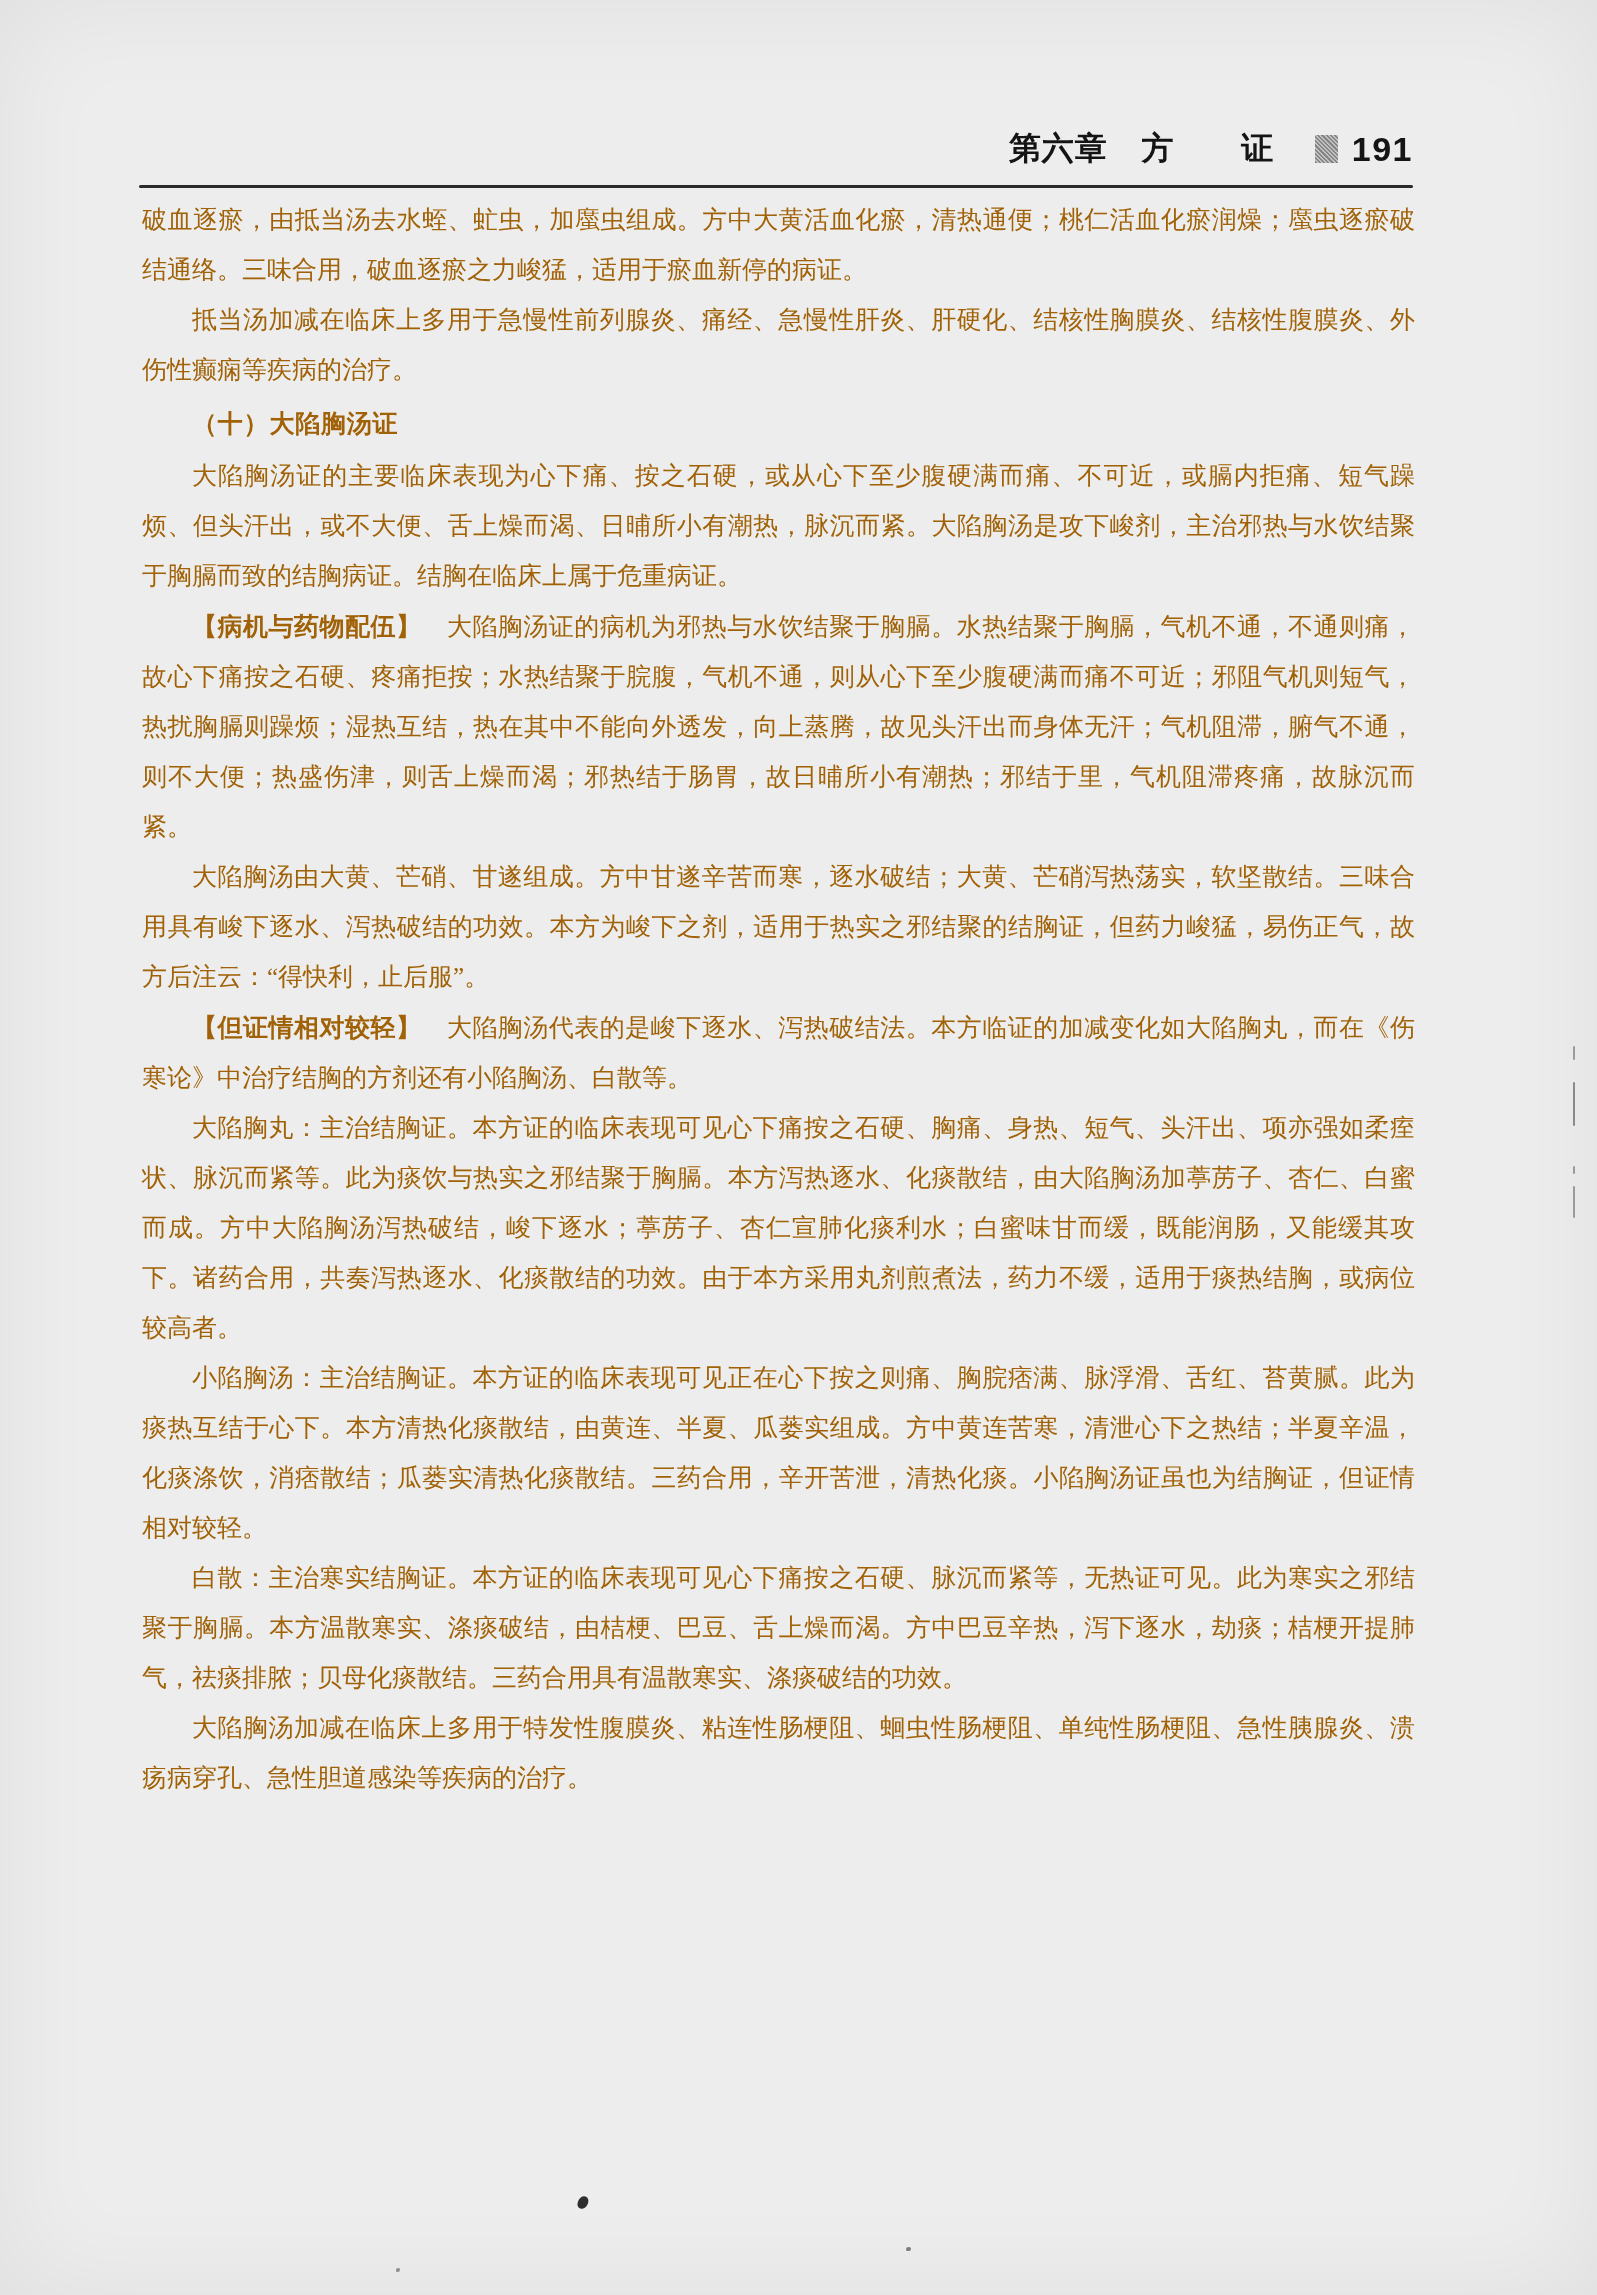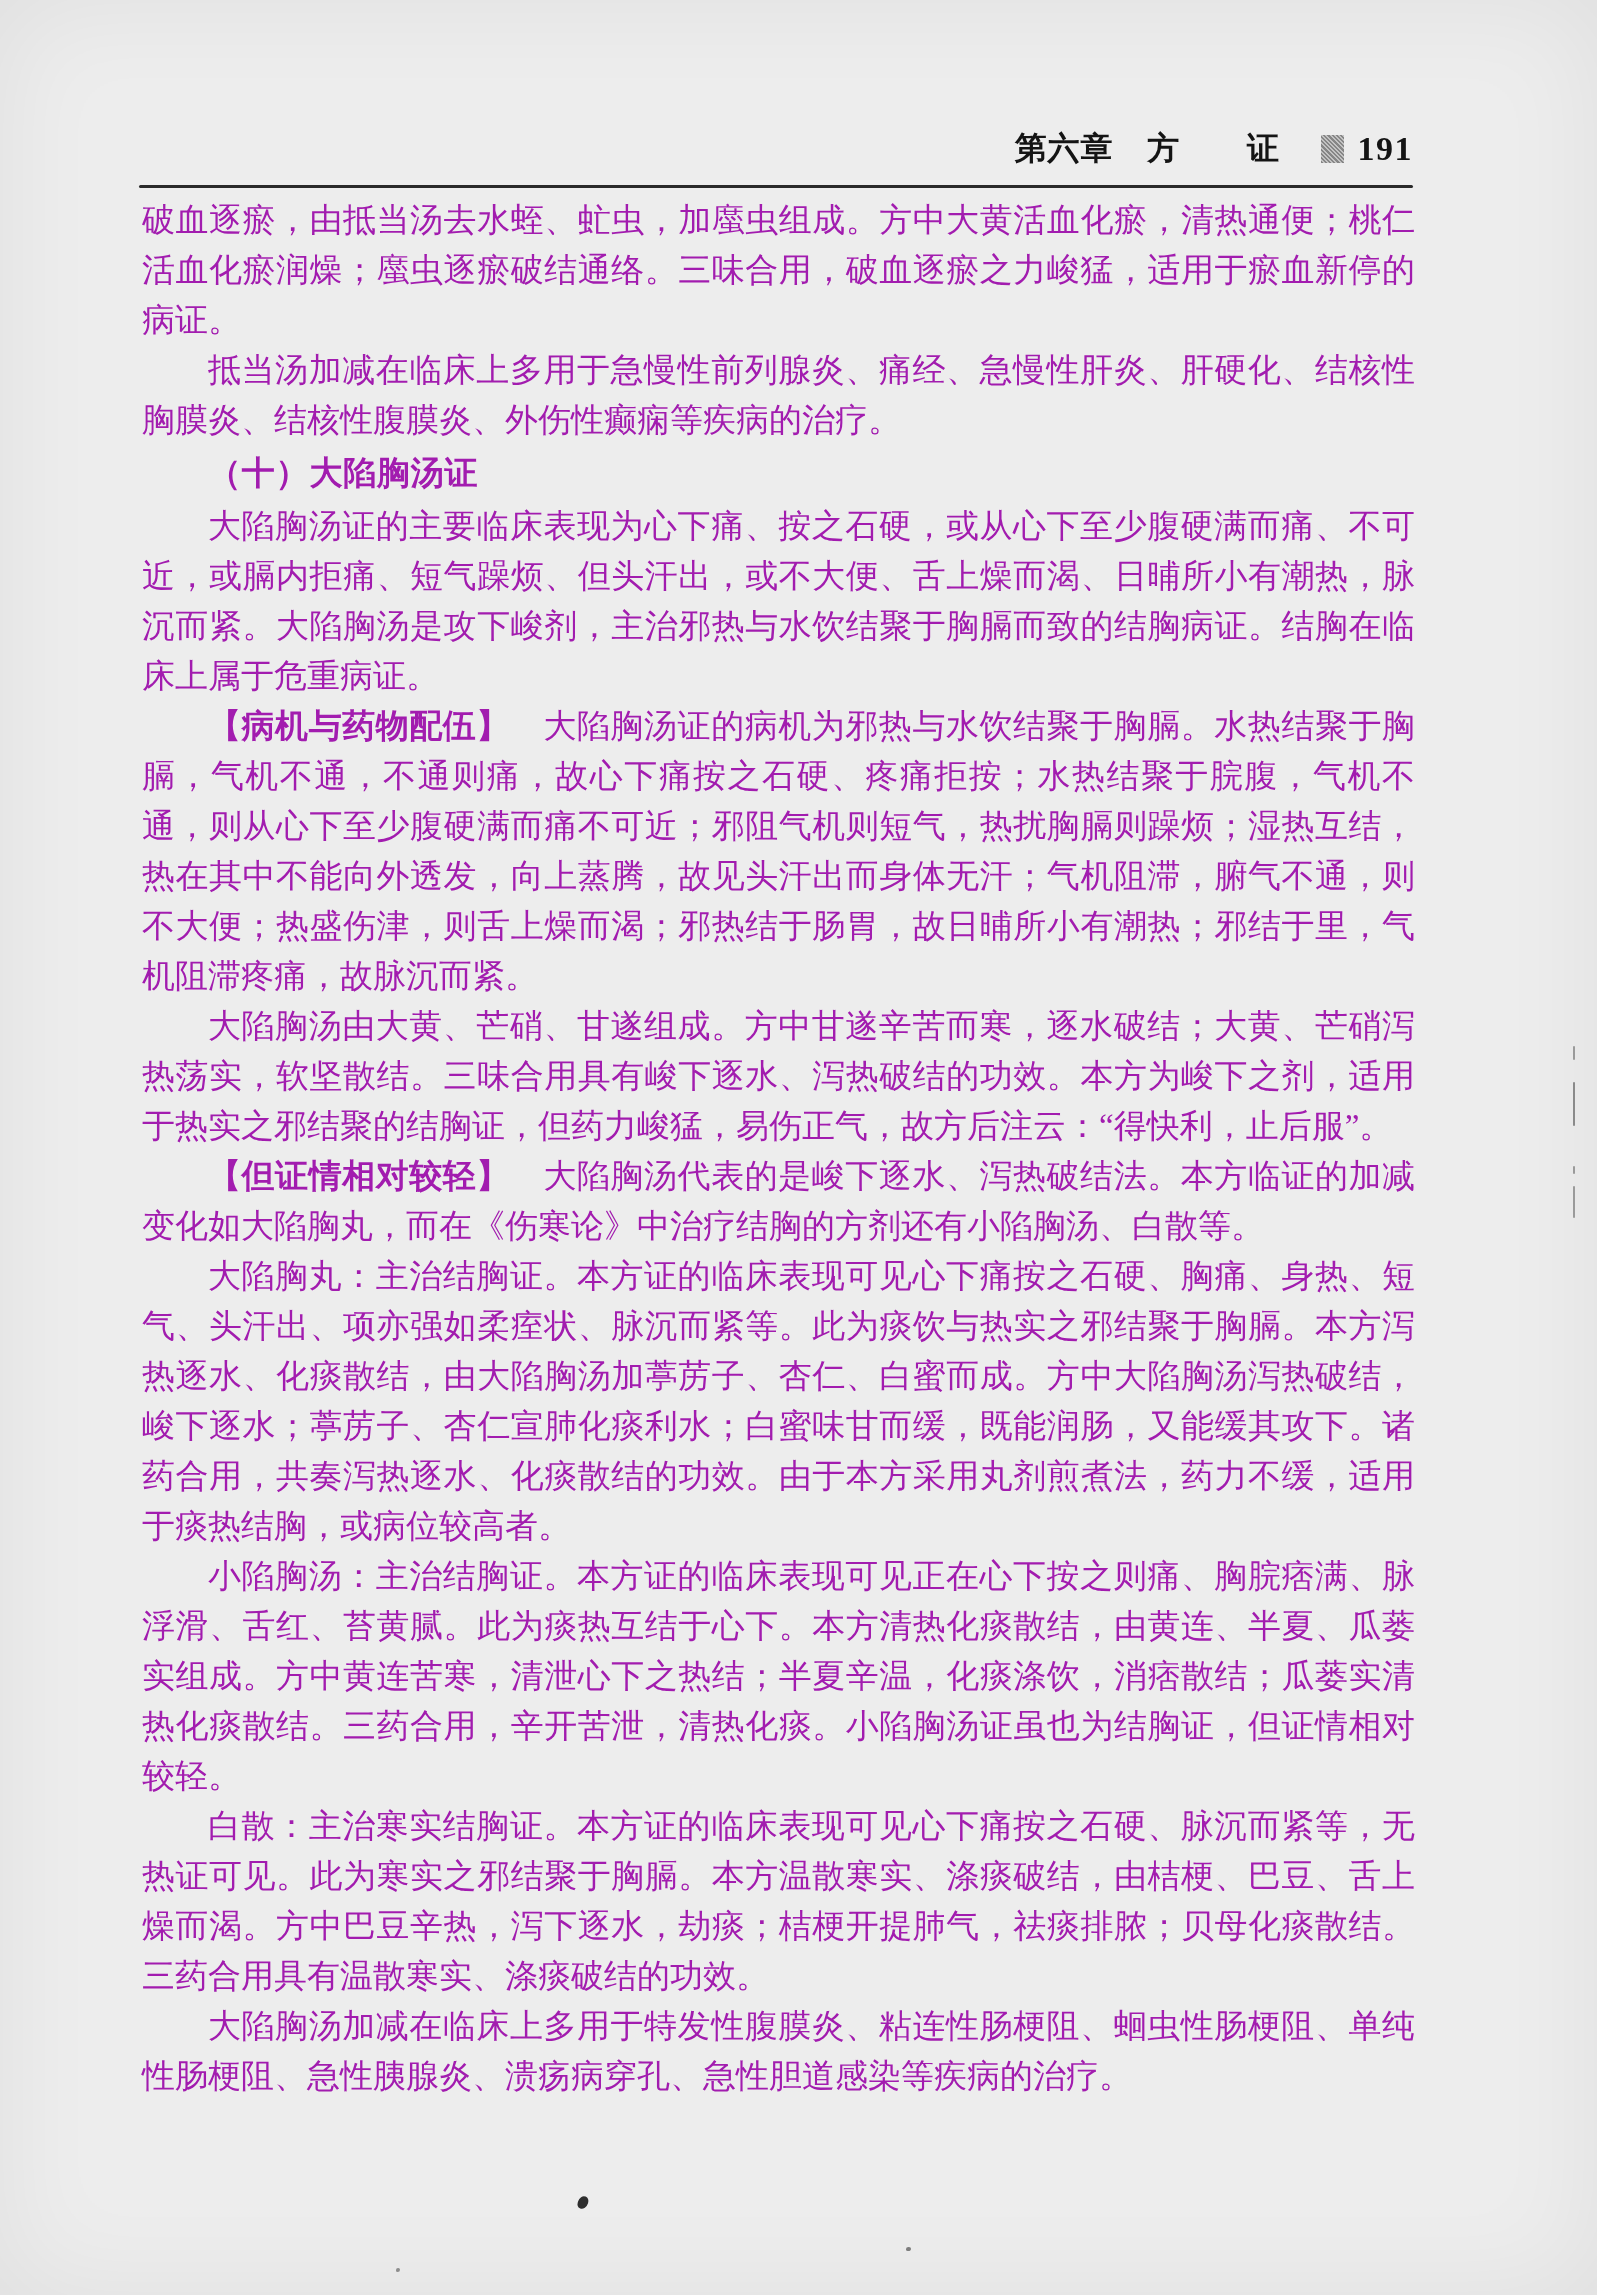--- a/index.html
+++ b/index.html
@@ -19,21 +19,21 @@
   }
   
   .running-head {
     position: absolute;
     top: 127px;
     left: 142px;
     width: 1271px;
     display: flex;
     justify-content: flex-end;
     align-items: center;
-    font-family: Liberation Serif, serif;
+    font-family: Liberation Sans, sans-serif;
     font-weight: 700;
     font-size: 32px;
     letter-spacing: 0.8px;
     color: #141414;
     text-align: right;
   }
   .rh-word1 { margin-left: 34px; }
   .rh-word2 { margin-left: 67px; }
   .halftone-square {
     display: inline-block;
@@ -55,25 +55,25 @@
     height: 3px;
     background: #2a2a2a;
     border-radius: 1.5px;
   }
   
   .body-text {
     position: absolute;
     top: 195px;
     left: 142px;
     width: 1273px;
-    font-size: 33px;
+    font-size: 25px;
     line-height: 50px;
     text-align: justify;
     text-justify: inter-ideograph;
-    color: #a21caf;
+    color: #a16207;
   }
   .body-text p {
     margin: 0;
     text-indent: 2em;
   }
   .body-text p.no-indent {
     text-indent: 0;
   }
   .sec-heading {
     margin: 3px 0 !important;

